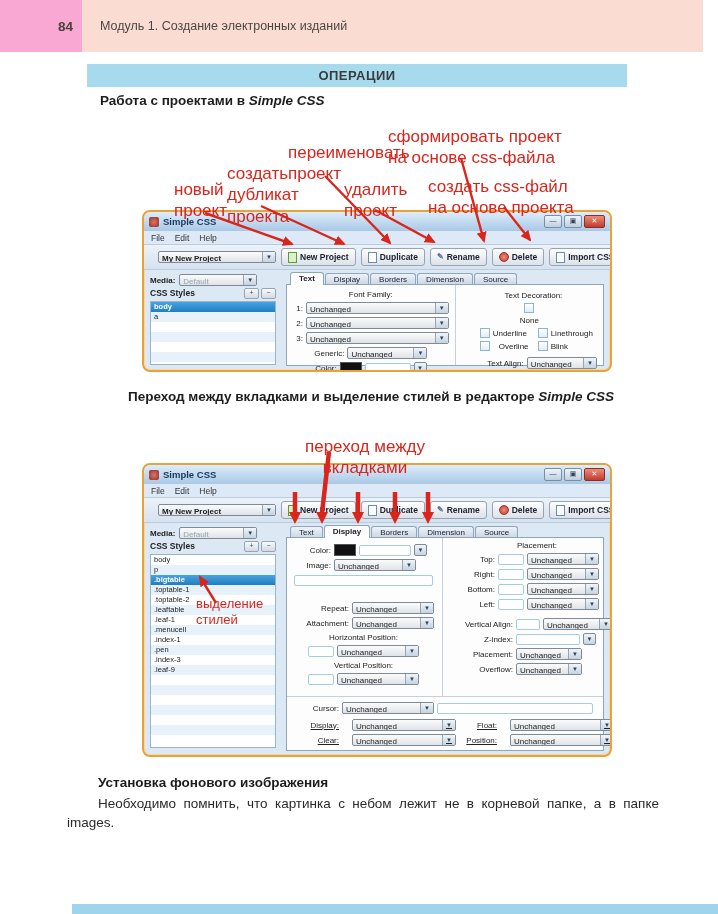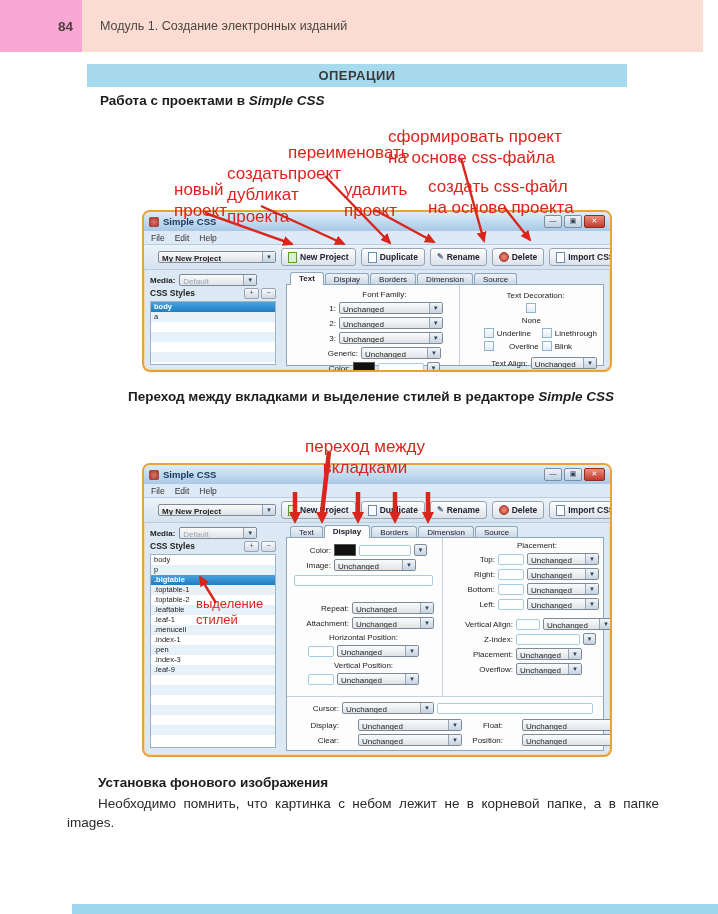--- a/index.html
+++ b/index.html
@@ -78,27 +78,27 @@
   .li{height:10px;line-height:10px;font-size:7.5px;padding-left:3px;color:#222;}
   .li:nth-child(even){background:#e7f1fa;}
   .li.sel{background:linear-gradient(#4aa3e0,#1f7ec2);color:#fff;font-weight:bold;}
   
   .tabs{display:flex;gap:1px;padding-left:4px;height:14px;align-items:flex-end;flex:none;}
   .tab{font-size:8px;padding:1px 8px;background:linear-gradient(#eef3f8,#c9d6e3);border:1px solid #8ea6ba;
        border-bottom:none;border-radius:3px 3px 0 0;color:#223;}
   .tab.on{background:#fdfdfd;font-weight:bold;position:relative;z-index:2;padding-bottom:2px;}
   .pane{border:1px solid #8ea6ba;background:#fdfdfd;flex:1;margin-top:-1px;min-height:0;display:flex;}
   .pane.vert{flex-direction:column;}
-  .col-l{flex:1.15;padding:1px 16px 0;margin-left:23px;}
+  .col-l{flex:1.15;padding:1px 6px 0;}
   .col-r{flex:1;border-left:1px solid #c6d0da;padding:1px 6px 0;}
   .w2cols{display:flex;flex:1;min-height:0;}
   .w2l{flex:1.12;padding:3px 8px 0 6px;}
   .w2r{flex:1;border-left:1px solid #c6d0da;padding:3px 6px 0 18px;}
   .w2bot{border-top:1px solid #c6d0da;padding:2px 10px 4px;flex:none;}
-  .half{display:flex;align-items:center;gap:19px;flex:1;}
+  .half{display:flex;align-items:center;gap:13px;flex:1;text-decoration:underline;}
   .cen{justify-content:center;}
 </style>
 </head>
 <body>
 
 <div id="page">
 
   <div class="band-dark">
     <span class="num">84</span>
   </div>
@@ -244,21 +244,21 @@
                 <span class="lbl" style="text-align:left;">None</span>
               </div>
             <div class="row" style="padding-left:18px;">
               <span class="cb"></span>
                 <span class="lbl" style="text-align:left;width:42px;">Underline</span>
               <span class="cb"></span>
                 <span class="lbl" style="text-align:left;">Linethrough</span>
               </div>
             <div class="row" style="padding-left:18px;">
               <span class="cb"></span>
-                <span class="lbl" style="text-align:right;width:42px;">Overline</span>
+                <span class="lbl" style="text-align:center;width:42px;">Overline</span>
               <span class="cb"></span>
                 <span class="lbl" style="text-align:left;">Blink</span>
               </div>
             <div class="row" style="margin-top:6px;">
                 <span class="lbl" style="width:62px;">Text Align:</span>
               <span class="dd" style="flex:1;">
                   <span class="t">Unchanged</span>
                   <span class="a">▼</span>
                 </span>
               </div>

